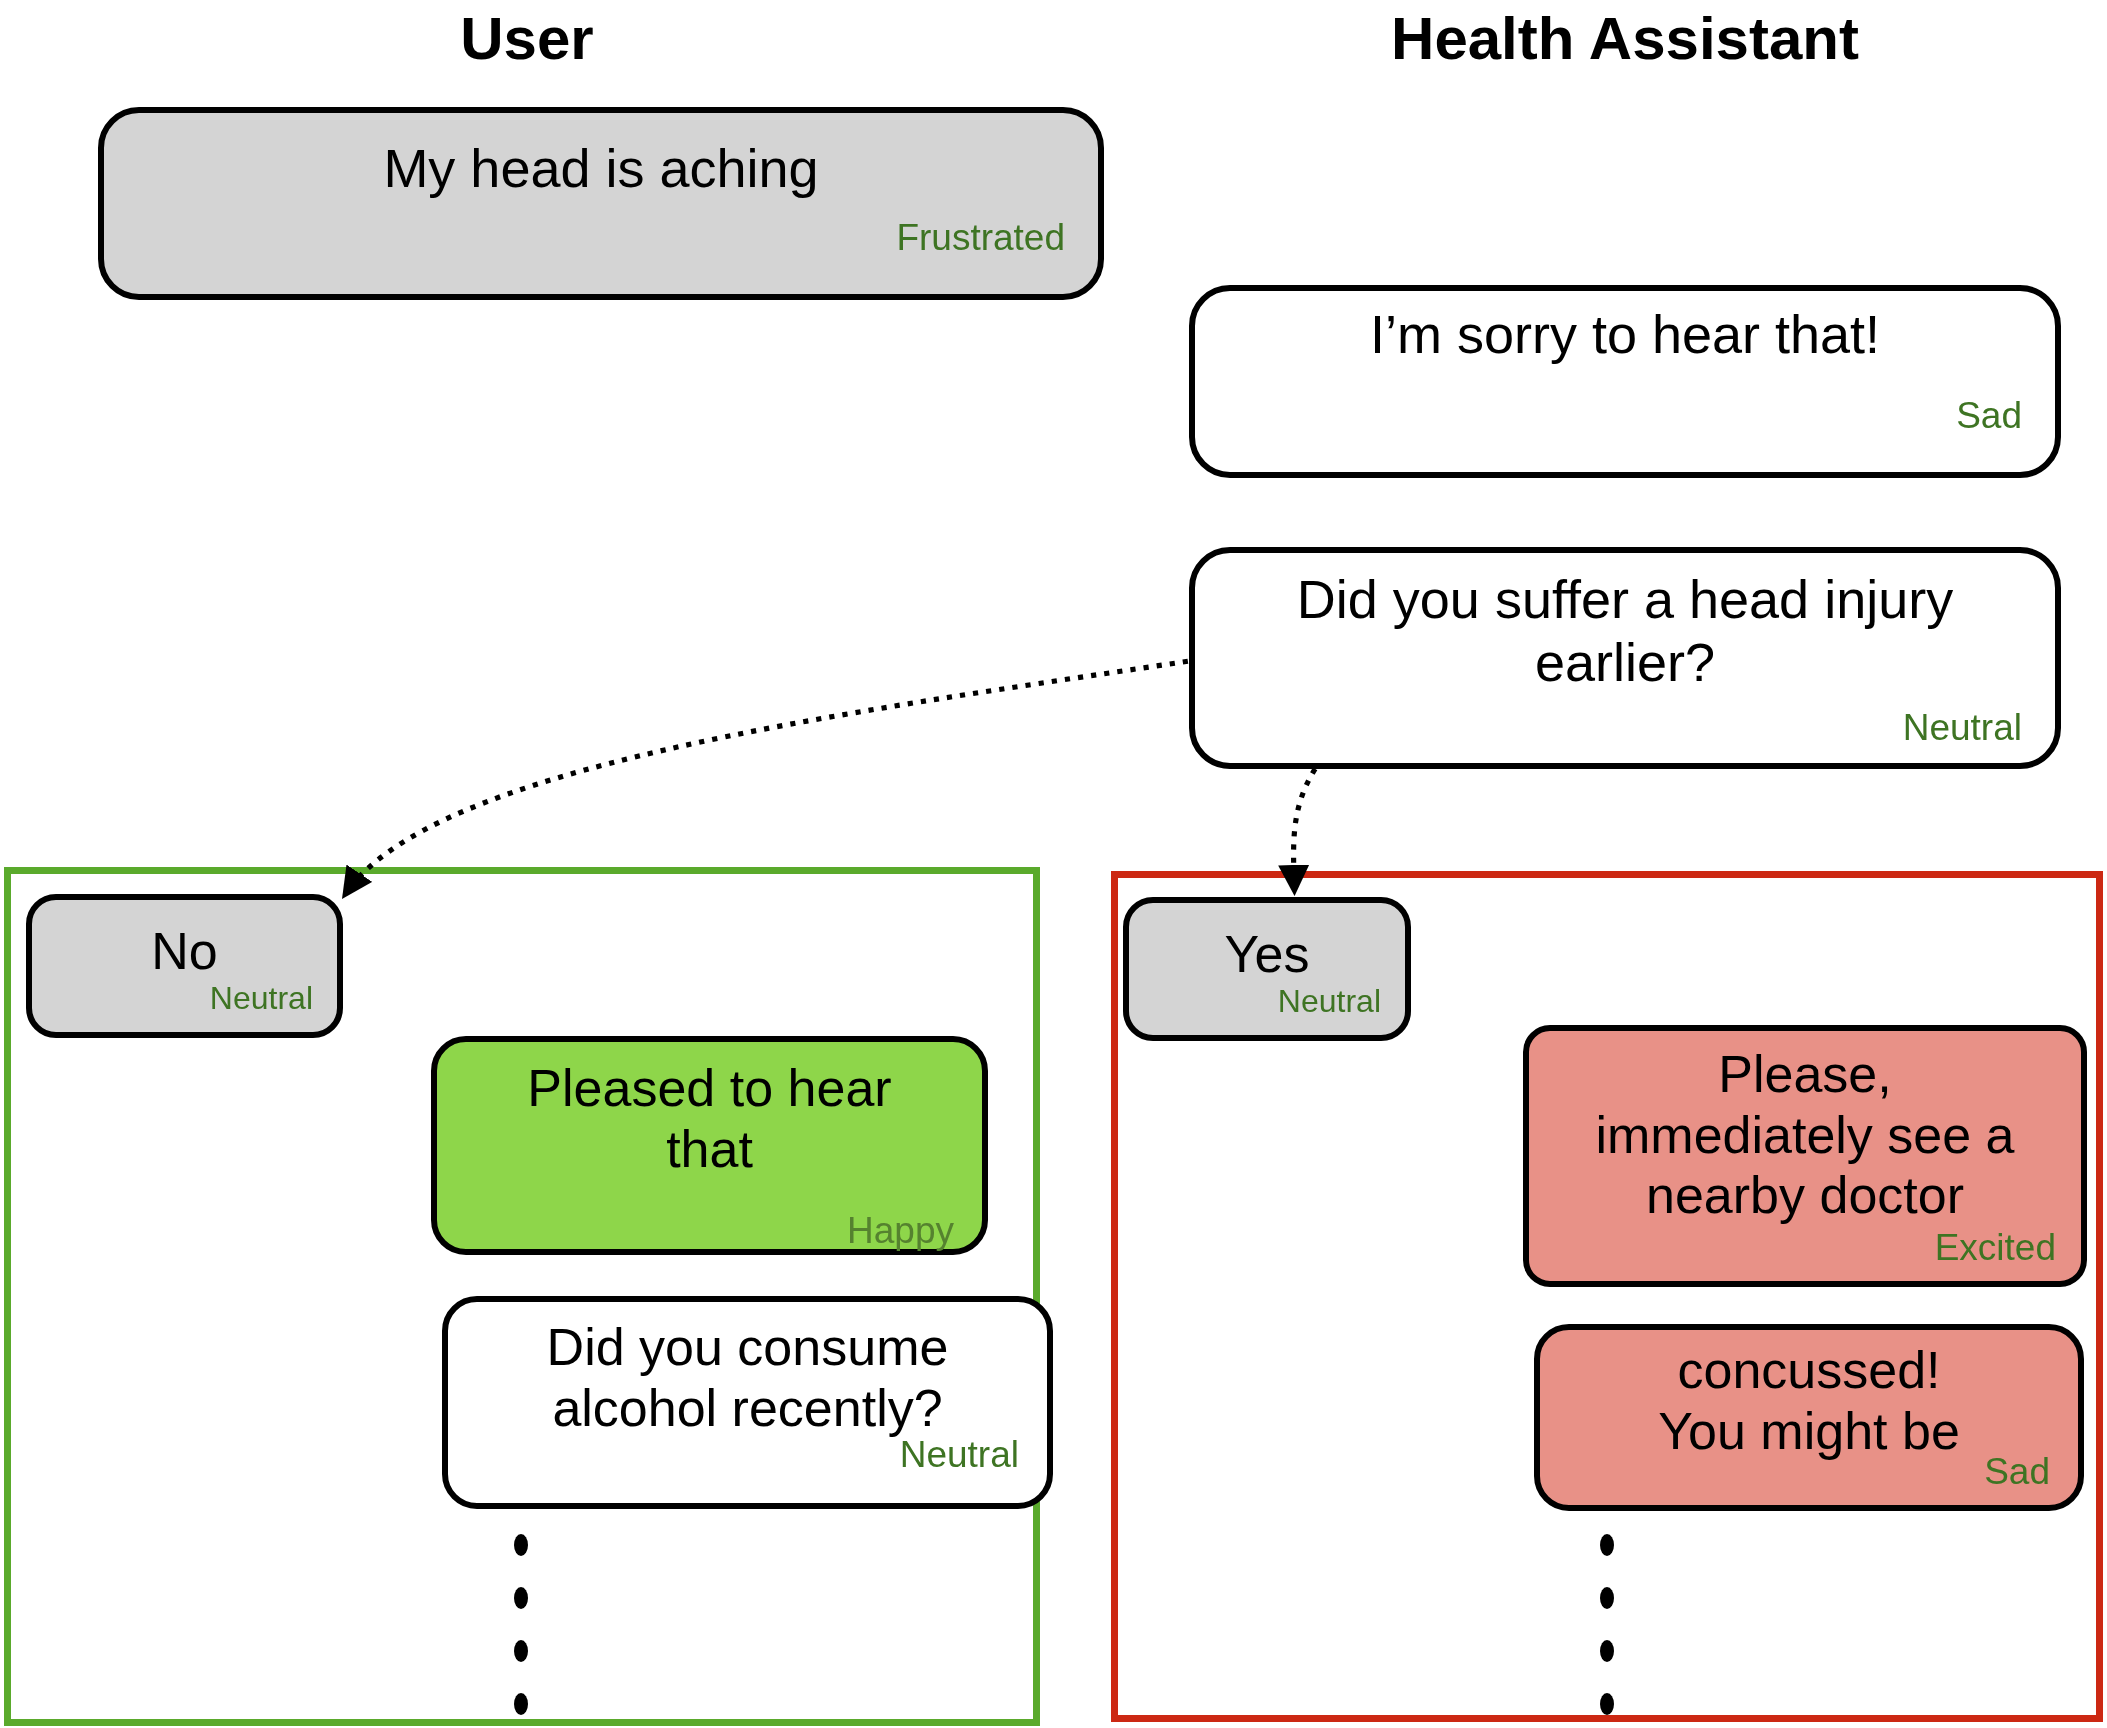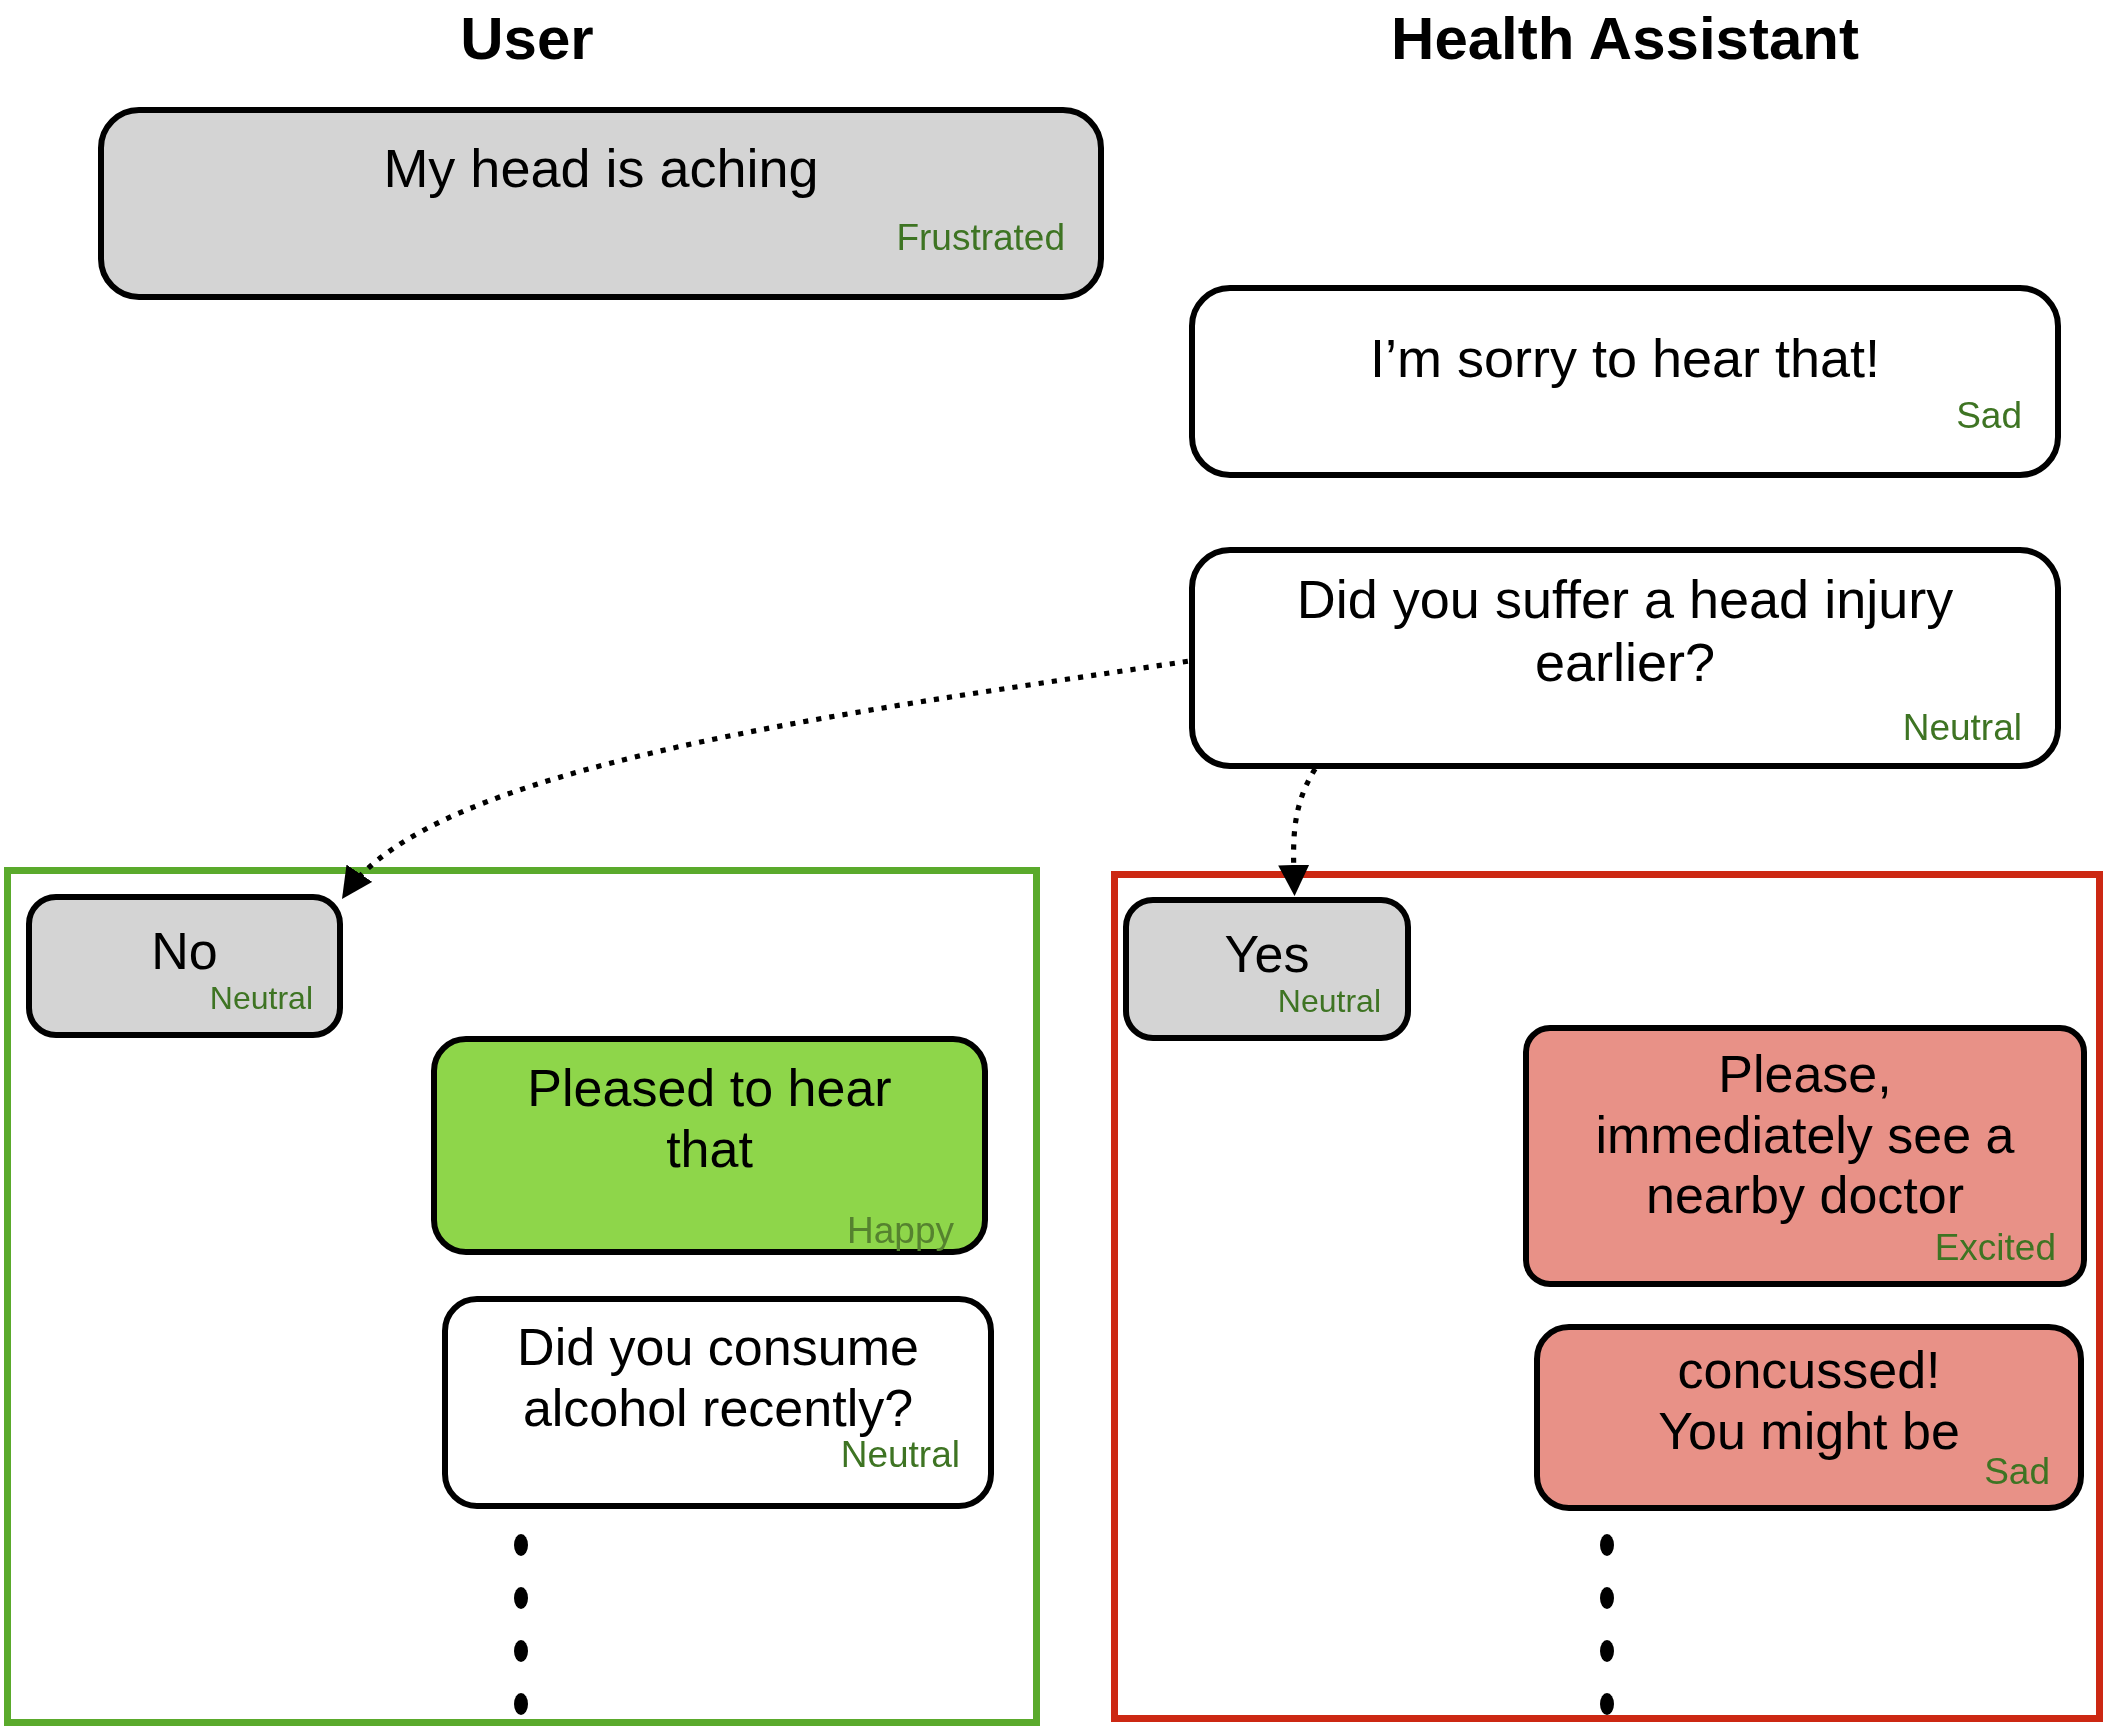--- a/index.html
+++ b/index.html
@@ -42,21 +42,21 @@
   <div class="col-title" style="left:1189px; top:3.5px; width:872px;">Health Assistant</div>
 
   <div class="bubble fill-gray" style="left:98px; top:107px; width:1006px; height:193px;">
     <div class="lines" style="padding-top:24px;">
       <div>My head is aching</div>
     </div>
     <span class="emotion" style="right:33px; bottom:38px;">Frustrated</span>
   </div>
 
   <div class="bubble fill-white" style="left:1189px; top:285px; width:872px; height:193px;">
-    <div class="lines" style="padding-top:36px;">
+    <div class="lines" style="padding-top:12px;">
       <div>I’m sorry to hear that!</div>
     </div>
     <span class="emotion" style="right:33px; bottom:38px;">Sad</span>
   </div>
 
   <div class="bubble fill-white" style="left:1189px; top:547px; width:872px; height:222px;">
     <div class="lines" style="padding-top:15px;">
       <div>Did you suffer a head injury</div>
       <div>earlier?</div>
     </div>
@@ -73,21 +73,21 @@
   </div>
 
   <div class="bubble fill-green" style="left:431px; top:1036px; width:557px; height:219px; border-radius:35px;">
     <div class="lines sm" style="padding-top:16px;">
       <div>Pleased to hear</div>
       <div>that</div>
     </div>
     <span class="emotion on-green" style="right:28px; bottom:0;">Happy</span>
   </div>
 
-  <div class="bubble fill-white" style="left:442px; top:1296px; width:552px; height:213px; border-radius:35px;">
+  <div class="bubble fill-white" style="left:442px; top:1296px; width:611px; height:213px; border-radius:35px;">
     <div class="lines sm" style="padding-top:15px;">
       <div>Did you consume</div>
       <div>alcohol recently?</div>
     </div>
     <span class="emotion" style="right:28px; bottom:30px;">Neutral</span>
   </div>
 
   <div class="dots" style="left:514px; top:1534px;">
     <div class="dot"></div>
     <div class="dot"></div>

